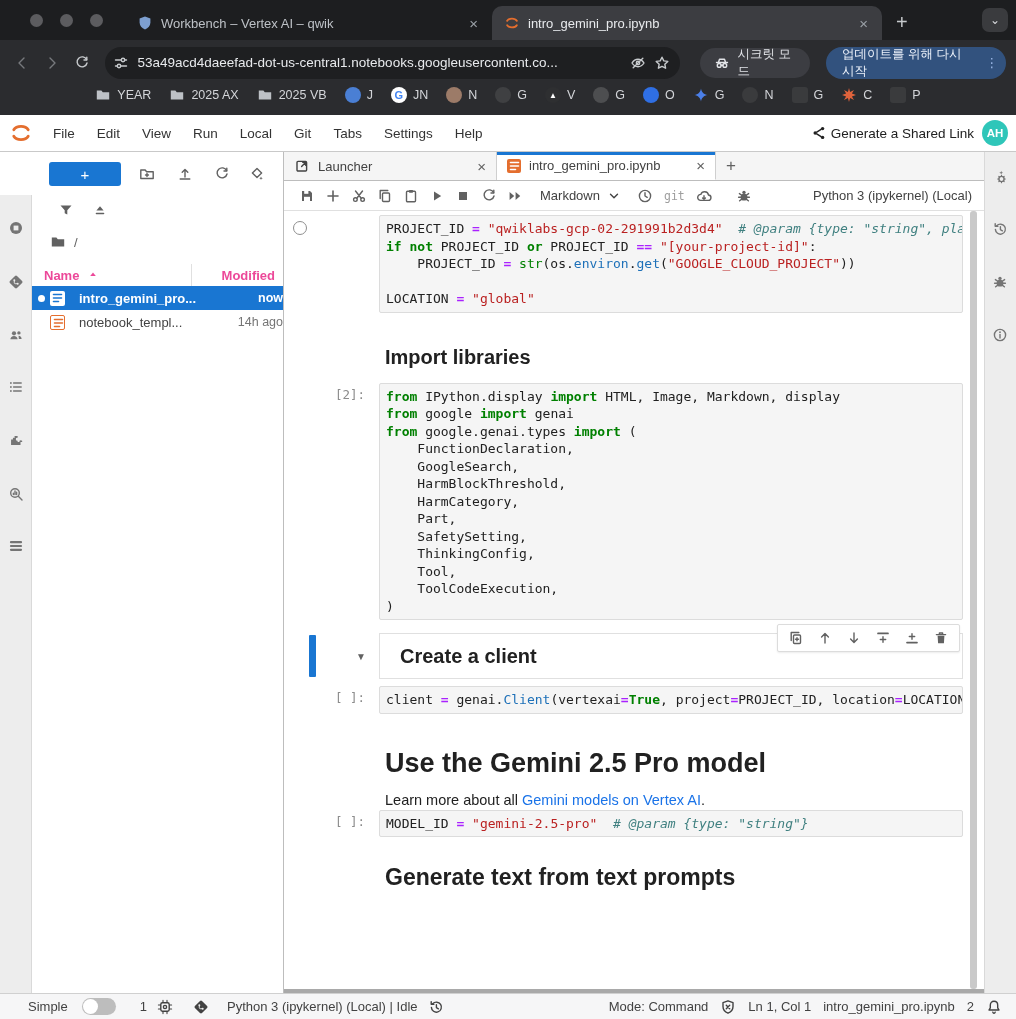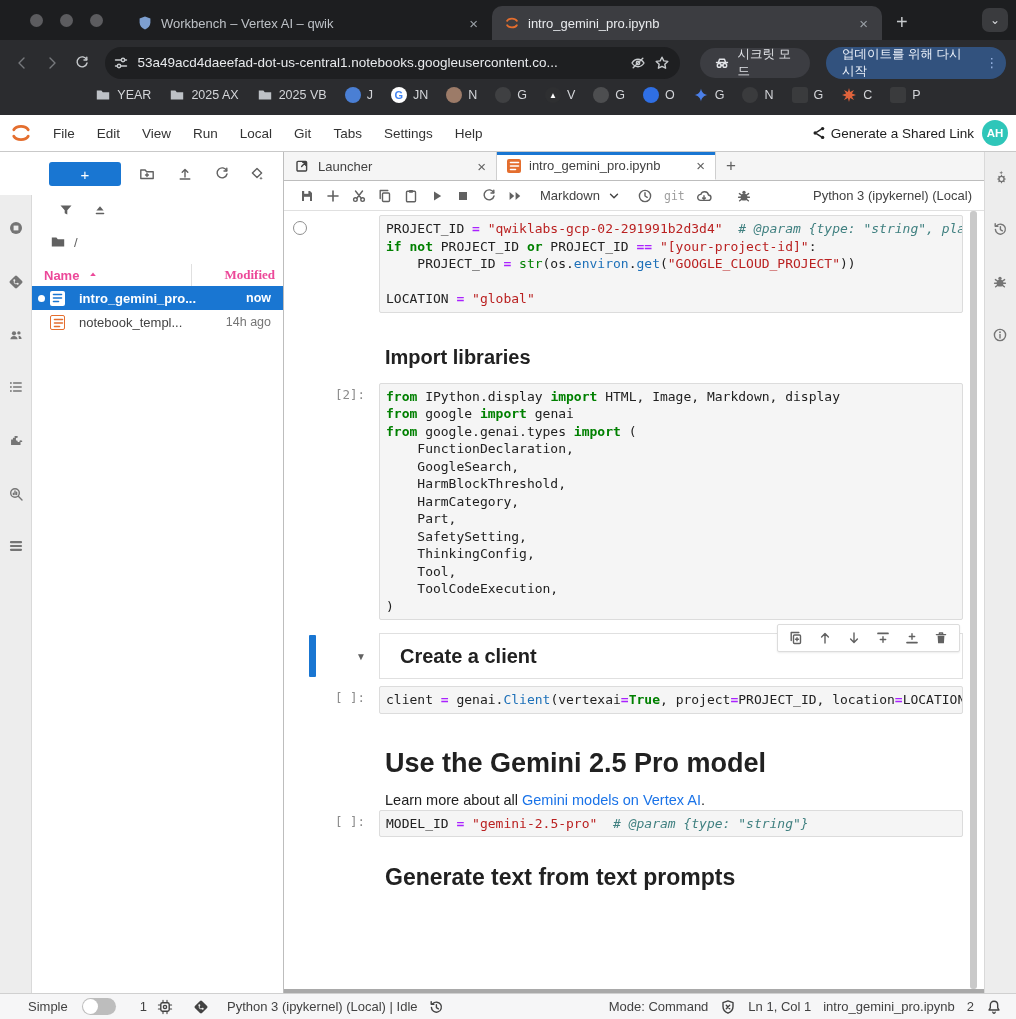--- a/index.html
+++ b/index.html
@@ -66,27 +66,27 @@
   #fb-toolbar{position:absolute;left:0;top:8px;width:251px;height:28px;display:flex;align-items:center;}
   #new-launcher-btn{position:absolute;left:17px;top:2px;width:72px;height:24px;background:#1976d2;border-radius:3px;
     color:#fff;font-size:15px;display:flex;align-items:center;justify-content:center;}
   .fb-ic{position:absolute;top:4px;width:20px;height:20px;color:#616161;display:flex;align-items:center;justify-content:center;}
   #fb-filter-row{position:absolute;left:0;top:48px;height:22px;}
   #fb-path{position:absolute;left:18px;top:82px;display:flex;align-items:center;gap:8px;color:#616161;}
   #fb-head{position:absolute;left:0;top:112px;width:251px;height:22px;border-bottom:1px solid #e0e0e0;
     display:flex;align-items:center;font-weight:bold;color:#ec4899;}
   #fb-head .name-col{padding-left:12px;flex:1;display:flex;align-items:center;gap:6px;}
   #fb-head .mod-col{width:83px;text-align:right;padding-right:8px;border-left:1px solid #e0e0e0;height:100%;
-    display:flex;align-items:center;justify-content:flex-end;font-family:Liberation Serif, serif;}
+    display:flex;align-items:center;justify-content:flex-end;}
   .fb-row{position:absolute;left:0;width:251px;height:24px;display:flex;align-items:center;font-size:13px;}
   .fb-row.selected{background:#1976d2;color:#fff;}
   .fb-row .opendot{width:7px;height:7px;border-radius:50%;background:#fff;margin:0 5px 0 6px;flex:none;}
   .fb-row .nodot{width:18px;flex:none;}
   .fb-row .fname{flex:1;white-space:nowrap;overflow:hidden;margin-left:14px;}
-  .fb-row .fmod{padding-right:12px;font-size:12.5px;}
+  .fb-row .fmod{padding-right:0;font-size:12.5px;}
   .nbfileicon{width:15px;height:15px;border-radius:2px;flex:none;position:relative;}
 
   
   #docarea{left:283px;top:0;width:701px;height:841px;background:#fff;border-left:1px solid #bdbdbd;box-sizing:border-box;}
   #doctabs{position:absolute;left:0;top:0;width:700px;height:29px;background:#f5f5f5;border-bottom:1px solid #bdbdbd;
     display:flex;box-sizing:border-box;font-size:13px;color:#424242;}
   .dtab{display:flex;align-items:center;gap:8px;padding:0 10px;border-right:1px solid #cfcfcf;box-sizing:border-box;position:relative;}
   .dtab .x{color:#616161;font-size:15px;margin-left:14px;}
   .dtab.active{background:#fff;border-bottom:1px solid #fff;}
   .dtab.active:before{content:"";position:absolute;left:0;top:0;right:0;height:3px;background:#1976d2;}

